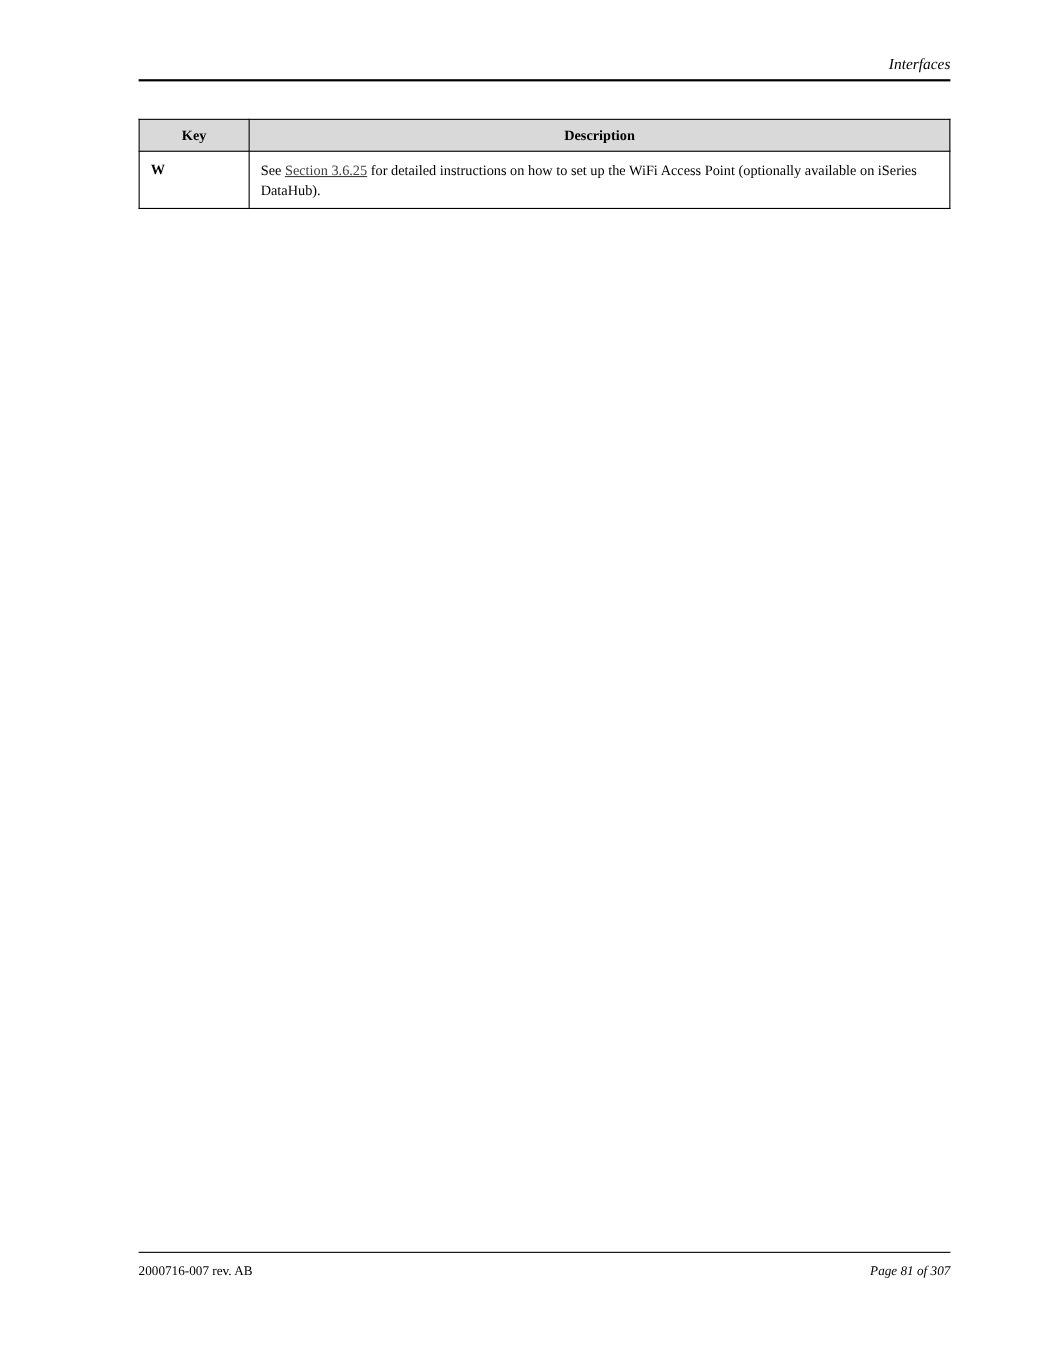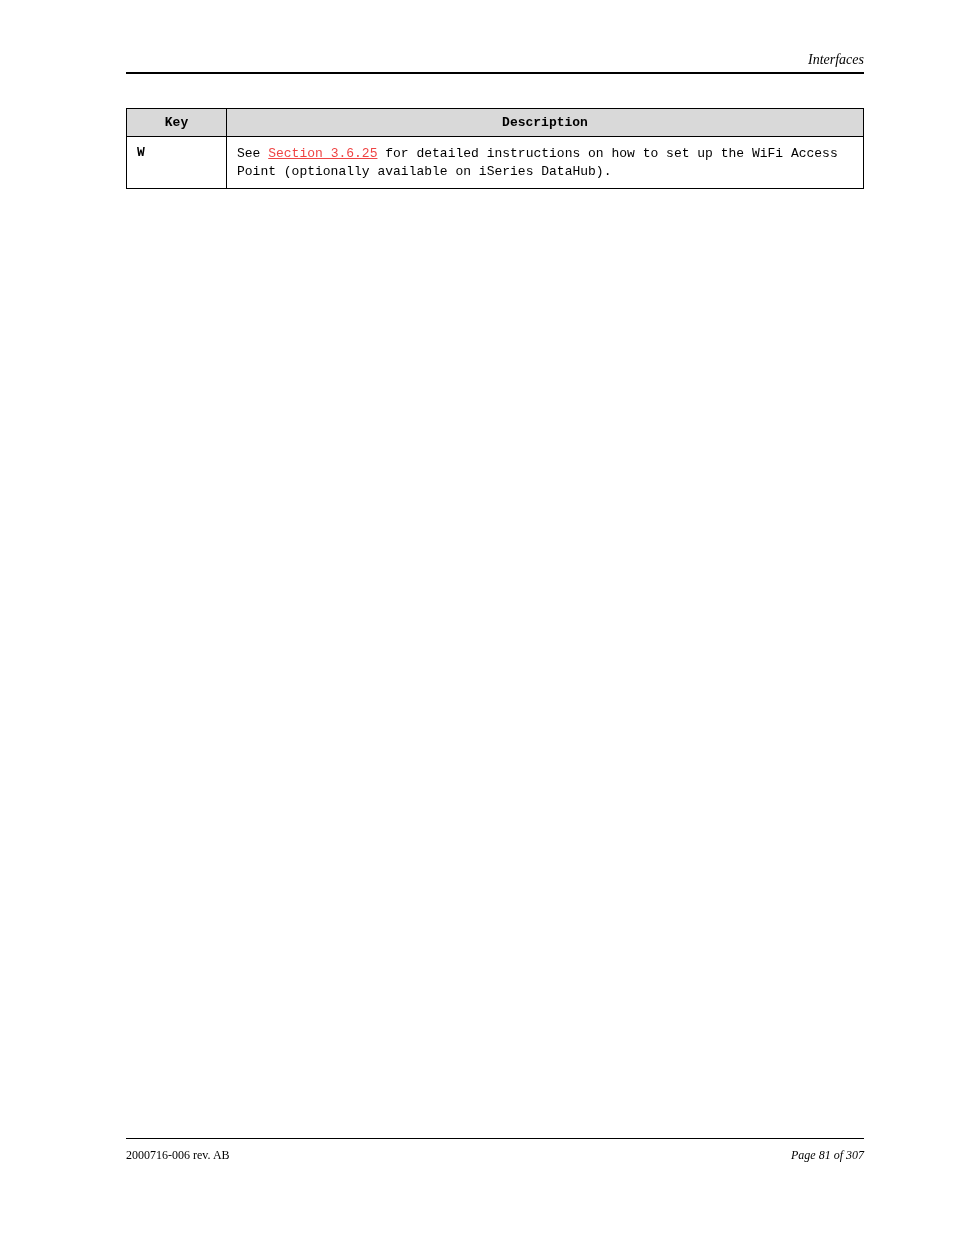--- a/index.html
+++ b/index.html
@@ -2,27 +2,27 @@
 <html><head>
 <meta charset="utf-8">
 <style>
   * { box-sizing: border-box; margin: 0; padding: 0; }
   html, body { width: 954px; height: 1235px; background: #fff; font-family: "Times New Roman", Times, serif; color: #000; }
   .page { position: relative; width: 954px; height: 1235px; margin-left: 18px; }
   .top-hr { position: absolute; left: 108px; top: 72px; width: 738px; border-top: 2px solid #000; }
   .bot-hr { position: absolute; left: 108px; top: 1138px; width: 738px; border-top: 1px solid #000; }
   .header-right { position: absolute; top: 52px; right: 108px; font-style: italic; font-size: 14px; text-align: right; }
 
-  .tbl { position: absolute; left: 108px; top: 108px; width: 738px; border: 1px solid #000; border-collapse: collapse; font-size: 13px; font-family: Liberation Mono, monospace; }
+  .tbl { position: absolute; left: 108px; top: 108px; width: 738px; border: 1px solid #000; border-collapse: collapse; font-size: 13px; }
   .tbl th, .tbl td { border: 1px solid #000; vertical-align: top; }
   .tbl thead th { background: #d9d9d9; font-weight: bold; text-align: center; padding: 6px 8px; }
   .tbl .col-key { width: 100px; }
   .tbl td.key { font-weight: bold; text-align: left; padding: 8px 10px; }
   .tbl td.desc { padding: 8px 10px; line-height: 1.35; }
-  .tbl td.desc .link { color: #ef4444; text-decoration: underline; }
+  .tbl td.desc .link { color: #404040; text-decoration: underline; }
 
   .footer-left { position: absolute; left: 108px; top: 1148px; font-size: 12px; }
   .footer-right { position: absolute; right: 108px; top: 1148px; font-size: 12px; font-style: italic; }
 </style>
 </head>
 <body>
 
 <div class="page">
   <div class="header-right">Interfaces</div>
   <div class="top-hr"></div>
@@ -42,15 +42,15 @@
       <tr>
         <td class="key">W</td>
         <td class="desc">
           <span>See </span><a href="#" class="link">Section 3.6.25</a><span> for detailed instructions on how to set up the WiFi Access Point (optionally available on iSeries DataHub).</span>
         </td>
       </tr>
     </tbody>
   </table>
 
   <div class="bot-hr"></div>
-  <div class="footer-left">2000716-006 rev. AB</div>
+  <div class="footer-left">2000716-007 rev. AB</div>
   <div class="footer-right">Page 81 of 307</div>
 </div>
 
 </body></html>

